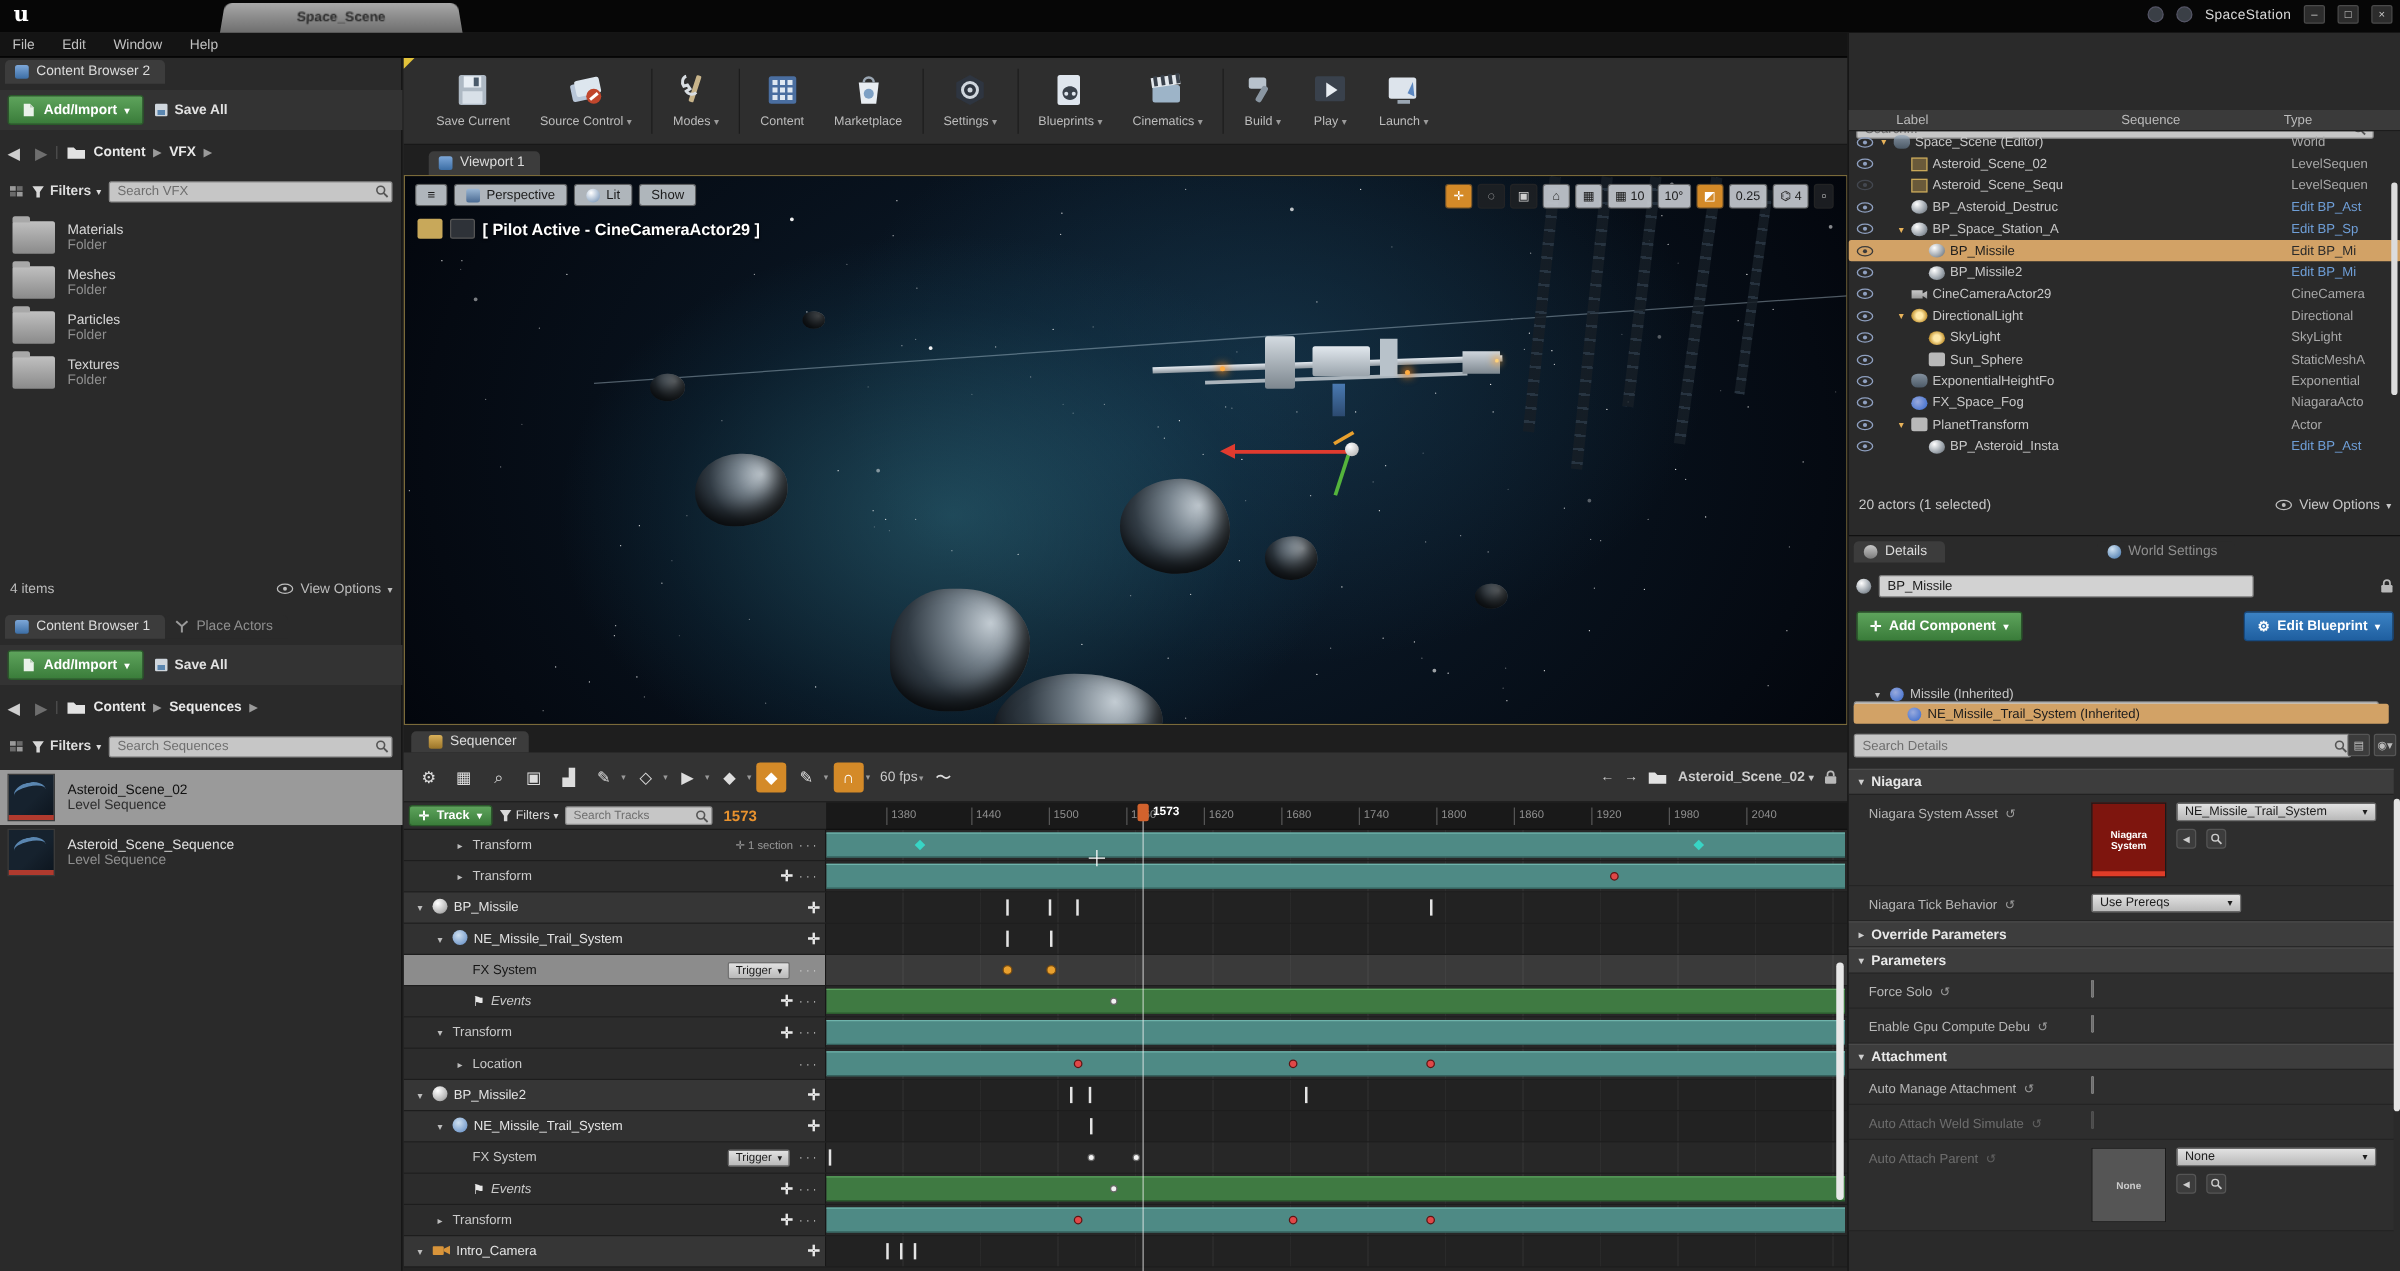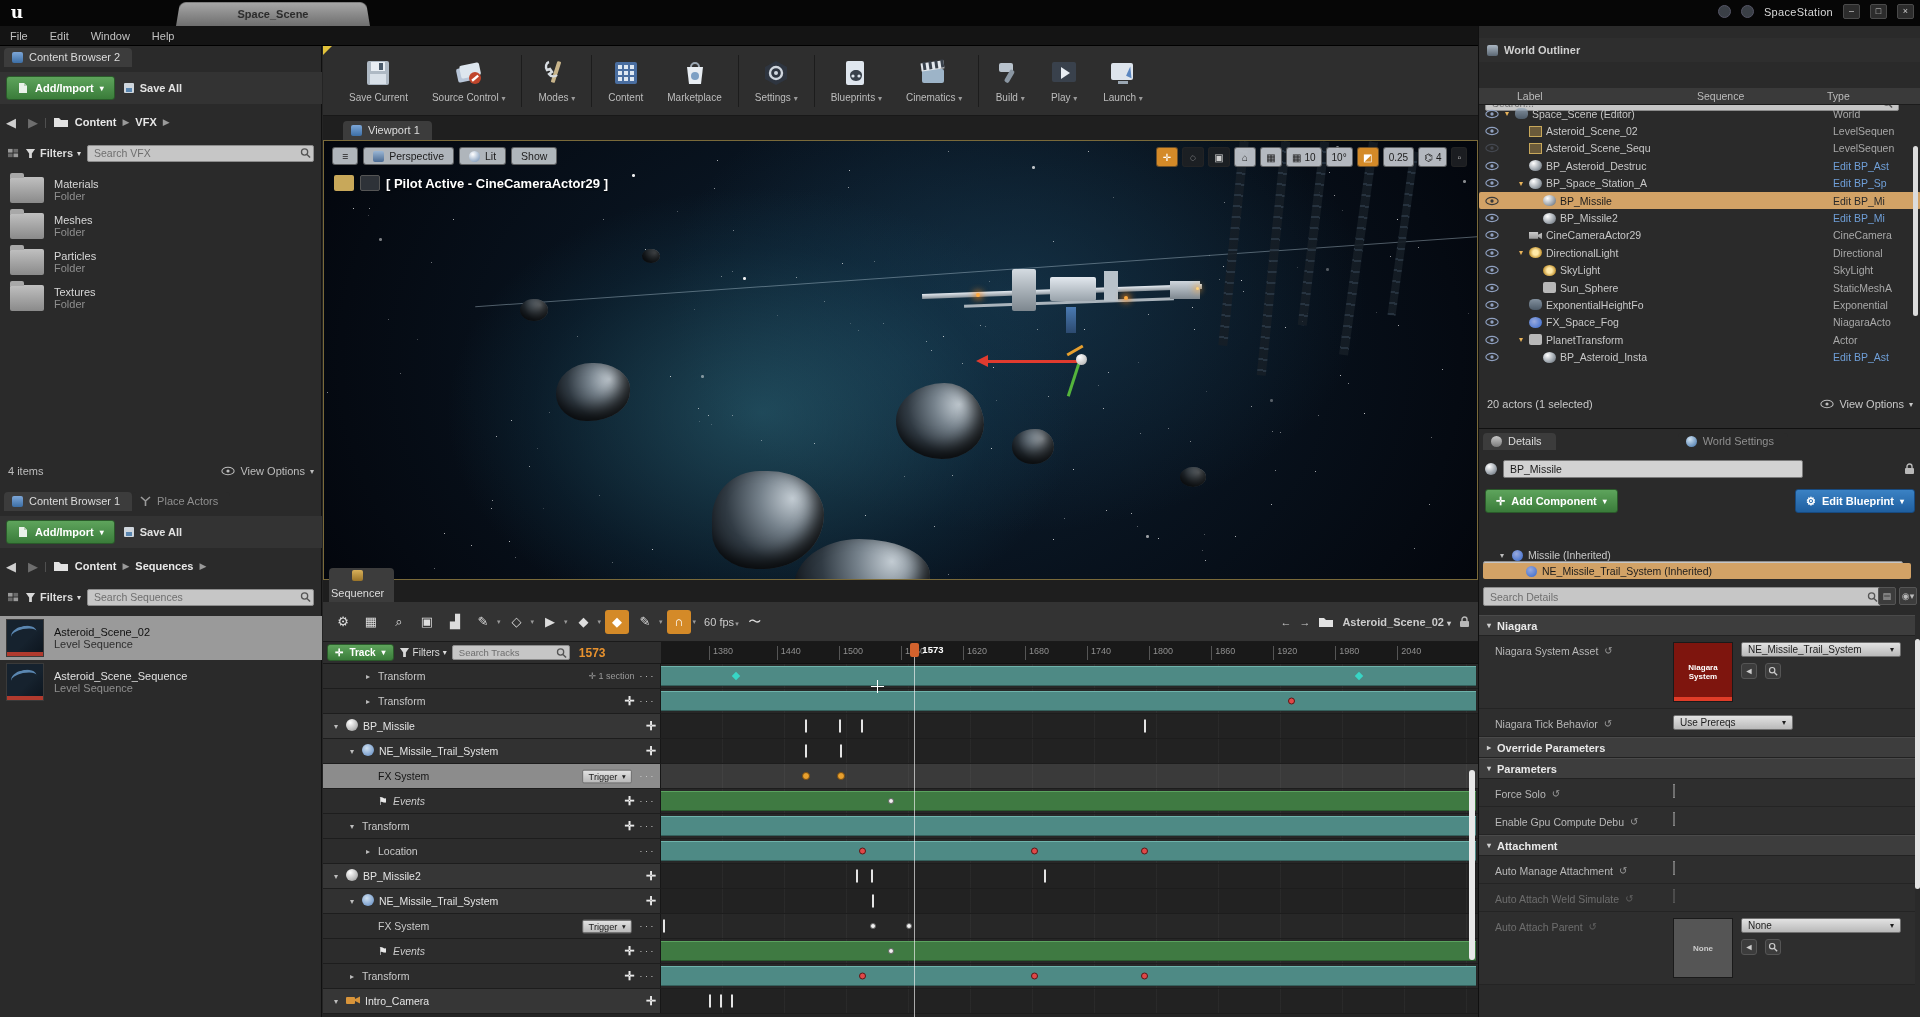--- a/index.html
+++ b/index.html
@@ -590,21 +590,21 @@
       <span class="vp-snap dark" style="min-width:14px;">▫</span>
     </div>
     <div id="pilot-row">
       <span class="mini-btn" style="background:#c8a85a;"></span>
       <span class="mini-btn" style="background:#2e3238; border:1px solid #555;"></span>
       <span id="pilot-label">[ Pilot Active - CineCameraActor29 ]</span>
     </div>
   </div>
 
   <div class="abs" id="seq-tabs">
-    <div class="ptab" style="padding:2px 10px 3px 2px;flex-direction:column;">
+    <div class="ptab" style="padding:2px 10px 3px 14px;">
       <span class="sq-ico" style="background:linear-gradient(#d8b05a,#9a7428);"></span>
       <span>Sequencer</span>
     </div>
   </div>
   <div class="abs" id="seq-toolbar">
       <span class="sticon ">⚙</span>
       <span class="sticon ">▦</span>
       <span class="sticon ">⌕</span>
       <span class="sticon ">▣</span>
       <span class="sticon ">▟</span>
@@ -891,24 +891,20 @@
         </div>
   </div>
     </div>
   <div class="abs" id="playhead-line" style="left: 914.373px;"></div>
   <div class="abs" id="playhead-mark" style="left: 910.373px;"></div>
   <div class="abs" id="playhead-label" style="left: 922.373px;">1573</div>
   <div class="abs" id="seq-scroll"></div>
   <div class="abs" id="cursor"></div>
 
   <div class="abs" id="right-panel">
-    <div id="outliner-head">
-      <span class="sq-ico" style="background:linear-gradient(#aab6c2,#5a6672);"></span>
-      <b>World Outliner</b>
-    </div>
     <div id="outliner-search">
       <input class="search" placeholder="Search..." style="">
       <svg class="mag" viewBox="0 0 12 12" style="right:6px;">
           <circle cx="5" cy="5" r="3.4" fill="none" stroke="#555" stroke-width="1.4"></circle>
           <line x1="7.6" y1="7.6" x2="11" y2="11" stroke="#555" stroke-width="1.6"></line>
         </svg>
     </div>
     <div id="outliner-cols">
       <span class="ocol-label">Label</span>
       <span class="ocol-seq">Sequence</span>

